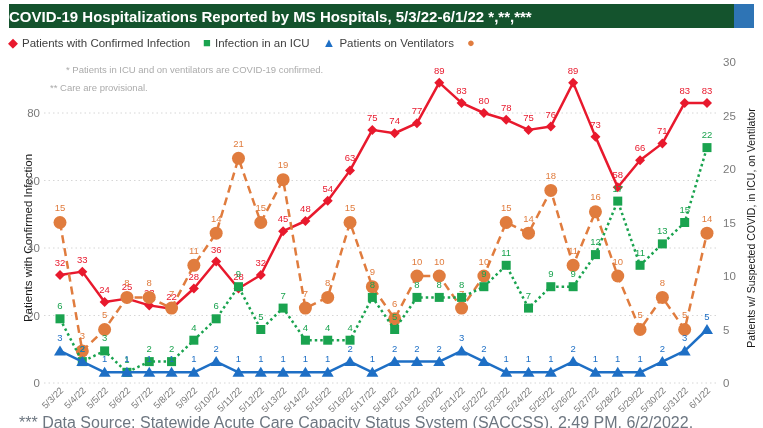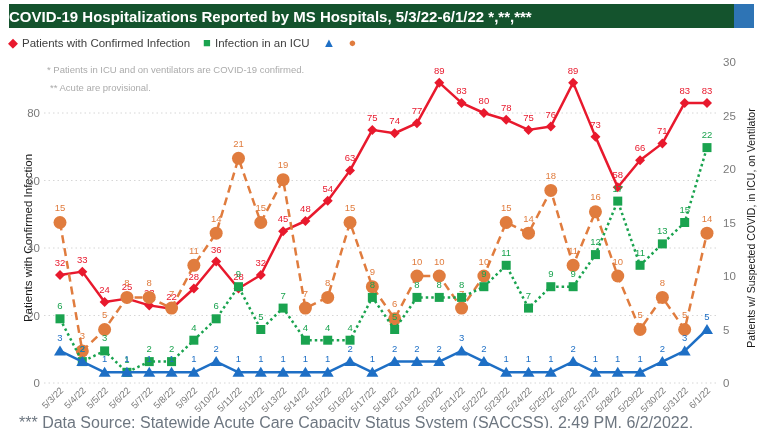--- a/index.html
+++ b/index.html
@@ -7,21 +7,21 @@
        font-family:"Liberation Sans",sans-serif;}
   .titlebar{position:absolute;left:9px;top:4px;width:745px;height:24px;
     background:#14532d;color:#fff;font-size:15px;font-weight:bold;
     display:flex;align-items:center;justify-content:flex-start;}
   .titlebar-end{position:absolute;right:0;top:0;width:20px;height:24px;background:#2e74b5;}
   .legend{position:absolute;left:8px;top:36px;display:flex;align-items:center;gap:13px;
     font-size:11.5px;color:#3f3f3f;}
   .lg-item{display:flex;align-items:center;gap:4px;white-space:nowrap;}
   .lg-marker{font-size:13px;line-height:13px;}
   .note{position:absolute;color:#ababab;font-size:9.5px;}
-  .note1{left:47px;top:64px;}
+  .note1{left:66px;top:64px;}
   .note2{left:50px;top:82px;}
   .yaxis-title-left{position:absolute;left:-62px;top:232px;width:180px;text-align:center;
     transform:rotate(-90deg);font-size:11.5px;color:#1a1a1a;}
   .yaxis-title-right{position:absolute;left:611px;top:222px;width:280px;text-align:center;
     transform:rotate(-90deg);font-size:10.5px;color:#1a1a1a;}
   .footer{position:absolute;left:19px;top:414px;font-size:16px;
     color:#6d7680;text-decoration:underline;}
   svg text{font-family:"Liberation Sans",sans-serif;}
 </style>
 </head>
@@ -36,28 +36,29 @@
   <span class="lg-item">
     <span class="lg-marker" style="color: rgb(232, 25, 45);">◆</span>
     <span>Patients with Confirmed Infection</span>
   </span>
   <span class="lg-item">
     <span class="lg-marker" style="color: rgb(26, 163, 79);">■</span>
     <span>Infection in an ICU</span>
   </span>
   <span class="lg-item">
     <span class="lg-marker" style="color: rgb(30, 111, 197);">▲</span>
+    <span>Patients on Ventilators</span>
   </span>
   <span class="lg-item">
     <span class="lg-marker" style="color: rgb(224, 124, 62);">●</span>
   </span>
 </div>
 
 <div class="note note1">* Patients in ICU and on ventilators are COVID-19 confirmed.</div>
-<div class="note note2">** Acute are provisional.</div>
+<div class="note note2">** Care are provisional.</div>
 
 <div class="yaxis-title-left">Patients with Confirmed Infection</div>
 <div class="yaxis-title-right">Patients w/ Suspected COVID, in ICU, on Ventilator</div>
 
 <svg id="plot" width="763" height="428" viewBox="0 0 763 428" style="position:absolute;left:0;top:0;">
     <line x1="44" y1="383" x2="718" y2="383" stroke="#d6d6d6" stroke-width="1" stroke-dasharray="1.5 3"></line>
     <line x1="44" y1="315.5" x2="718" y2="315.5" stroke="#d6d6d6" stroke-width="1" stroke-dasharray="1.5 3"></line>
     <line x1="44" y1="248" x2="718" y2="248" stroke="#d6d6d6" stroke-width="1" stroke-dasharray="1.5 3"></line>
     <line x1="44" y1="180.5" x2="718" y2="180.5" stroke="#d6d6d6" stroke-width="1" stroke-dasharray="1.5 3"></line>
     <line x1="44" y1="113" x2="718" y2="113" stroke="#d6d6d6" stroke-width="1" stroke-dasharray="1.5 3"></line>

